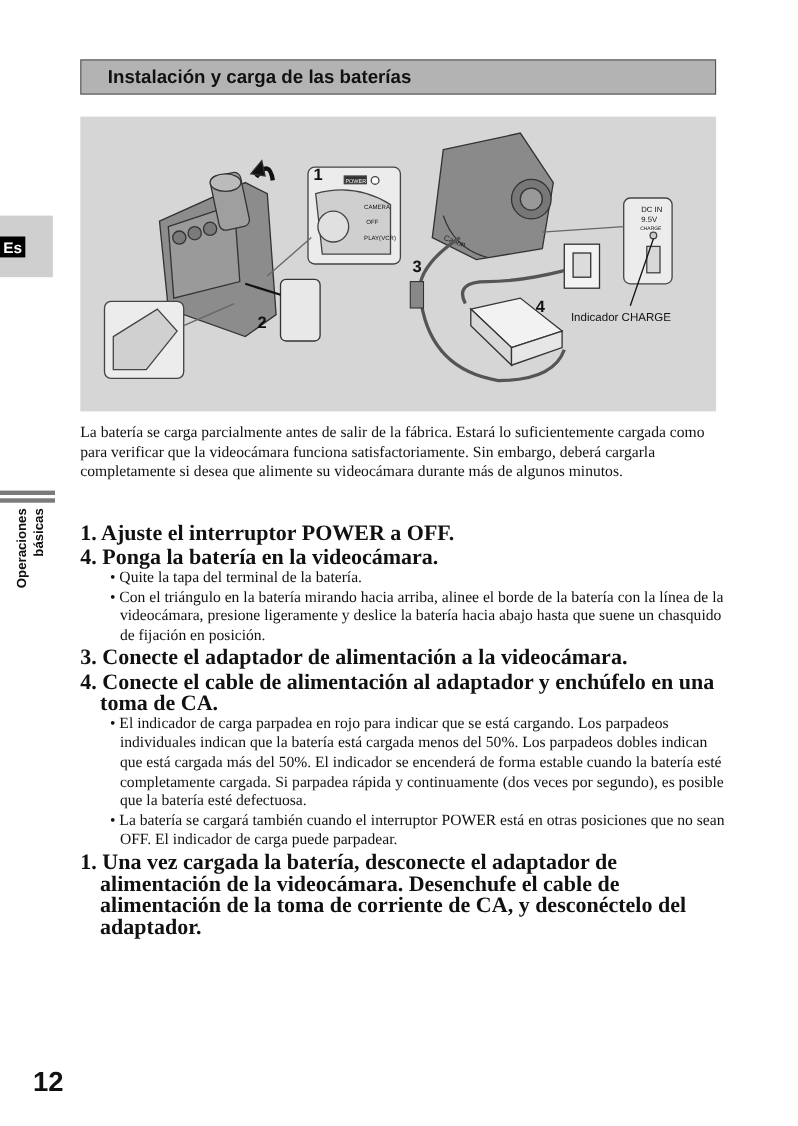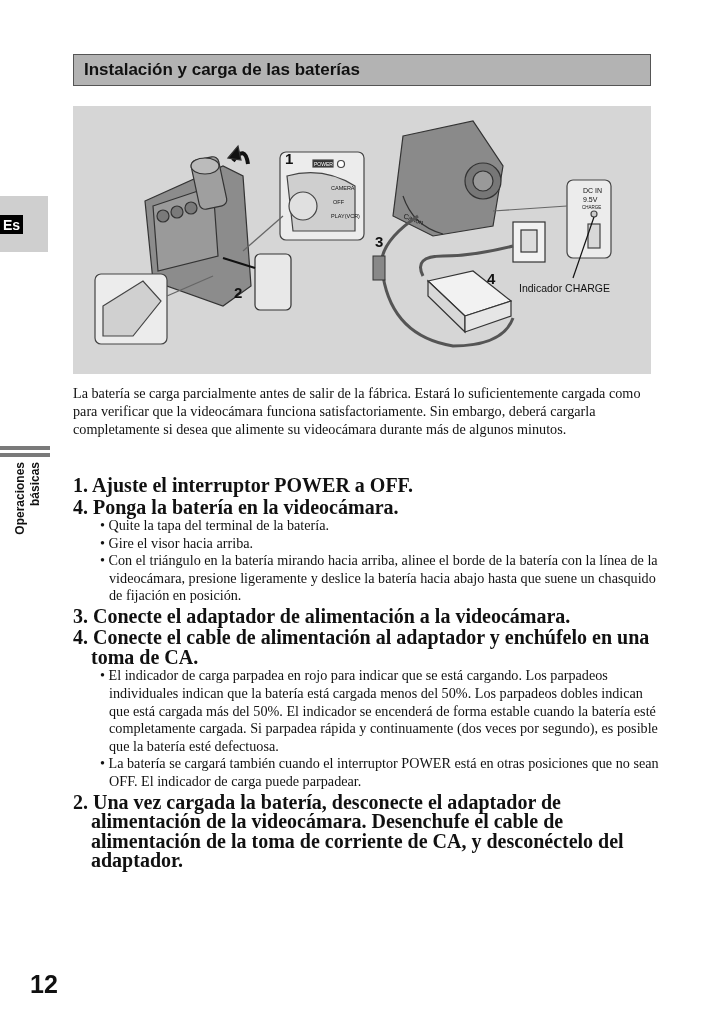--- a/index.html
+++ b/index.html
@@ -4,21 +4,21 @@
 <style>
   html, body { margin: 0; padding: 0; }
   body {
     width: 725px; height: 1024px; position: relative; overflow: hidden;
     background: #ffffff; color: #111;
     font-family: "Liberation Serif", serif;
   }
   .title-bar {
     position: absolute; left: 73px; top: 54px; width: 578px; height: 32px;
     background: #b3b3b3; border: 1px solid #555; box-sizing: border-box;
-    display: flex; align-items: center; padding-left: 10px;
+    display: flex; align-items: center; padding-left: 24px;
   }
   .title-bar span {
     font-family: "Liberation Sans", sans-serif; font-weight: bold; font-size: 17px; color: #111;
   }
   .lang-tab {
     position: absolute; left: 0; top: 196px; width: 48px; height: 56px;
     background: #cfcfcf; display: flex; align-items: center; justify-content: flex-start;
   }
   .lang-tab span {
     background: #000; color: #fff; font-family: "Liberation Sans", sans-serif; font-weight: bold;
@@ -164,25 +164,24 @@
 
 <div class="intro">
   <p>La batería se carga parcialmente antes de salir de la fábrica. Estará lo suficientemente cargada como para verificar que la videocámara funciona satisfactoriamente. Sin embargo, deberá cargarla completamente si desea que alimente su videocámara durante más de algunos minutos.</p>
 </div>
 
 <div class="steps">
   <p class="step">1. Ajuste el interruptor POWER a OFF.</p>
   <p class="step">4. Ponga la batería en la videocámara.</p>
   <ul class="bullets">
     <li>Quite la tapa del terminal de la batería.</li>
-    <li>Gire el visor hacia arriba.</li>
     <li>Con el triángulo en la batería mirando hacia arriba, alinee el borde de la batería con la línea de la videocámara, presione ligeramente y deslice la batería hacia abajo hasta que suene un chasquido de fijación en posición.</li>
   </ul>
   <p class="step">3. Conecte el adaptador de alimentación a la videocámara.</p>
   <p class="step">4. Conecte el cable de alimentación al adaptador y enchúfelo en una toma de CA.</p>
   <ul class="bullets">
     <li>El indicador de carga parpadea en rojo para indicar que se está cargando. Los parpadeos individuales indican que la batería está cargada menos del 50%. Los parpadeos dobles indican que está cargada más del 50%. El indicador se encenderá de forma estable cuando la batería esté completamente cargada. Si parpadea rápida y continuamente (dos veces por segundo), es posible que la batería esté defectuosa.</li>
     <li>La batería se cargará también cuando el interruptor POWER está en otras posiciones que no sean OFF. El indicador de carga puede parpadear.</li>
   </ul>
-  <p class="step">2. Una vez cargada la batería, desconecte el adaptador de alimentación de la videocámara. Desenchufe el cable de alimentación de la toma de corriente de CA, y desconéctelo del adaptador.</p>
+  <p class="step">1. Una vez cargada la batería, desconecte el adaptador de alimentación de la videocámara. Desenchufe el cable de alimentación de la toma de corriente de CA, y desconéctelo del adaptador.</p>
 </div>
 
 <div class="page-num">12</div>
 
 </body></html>

